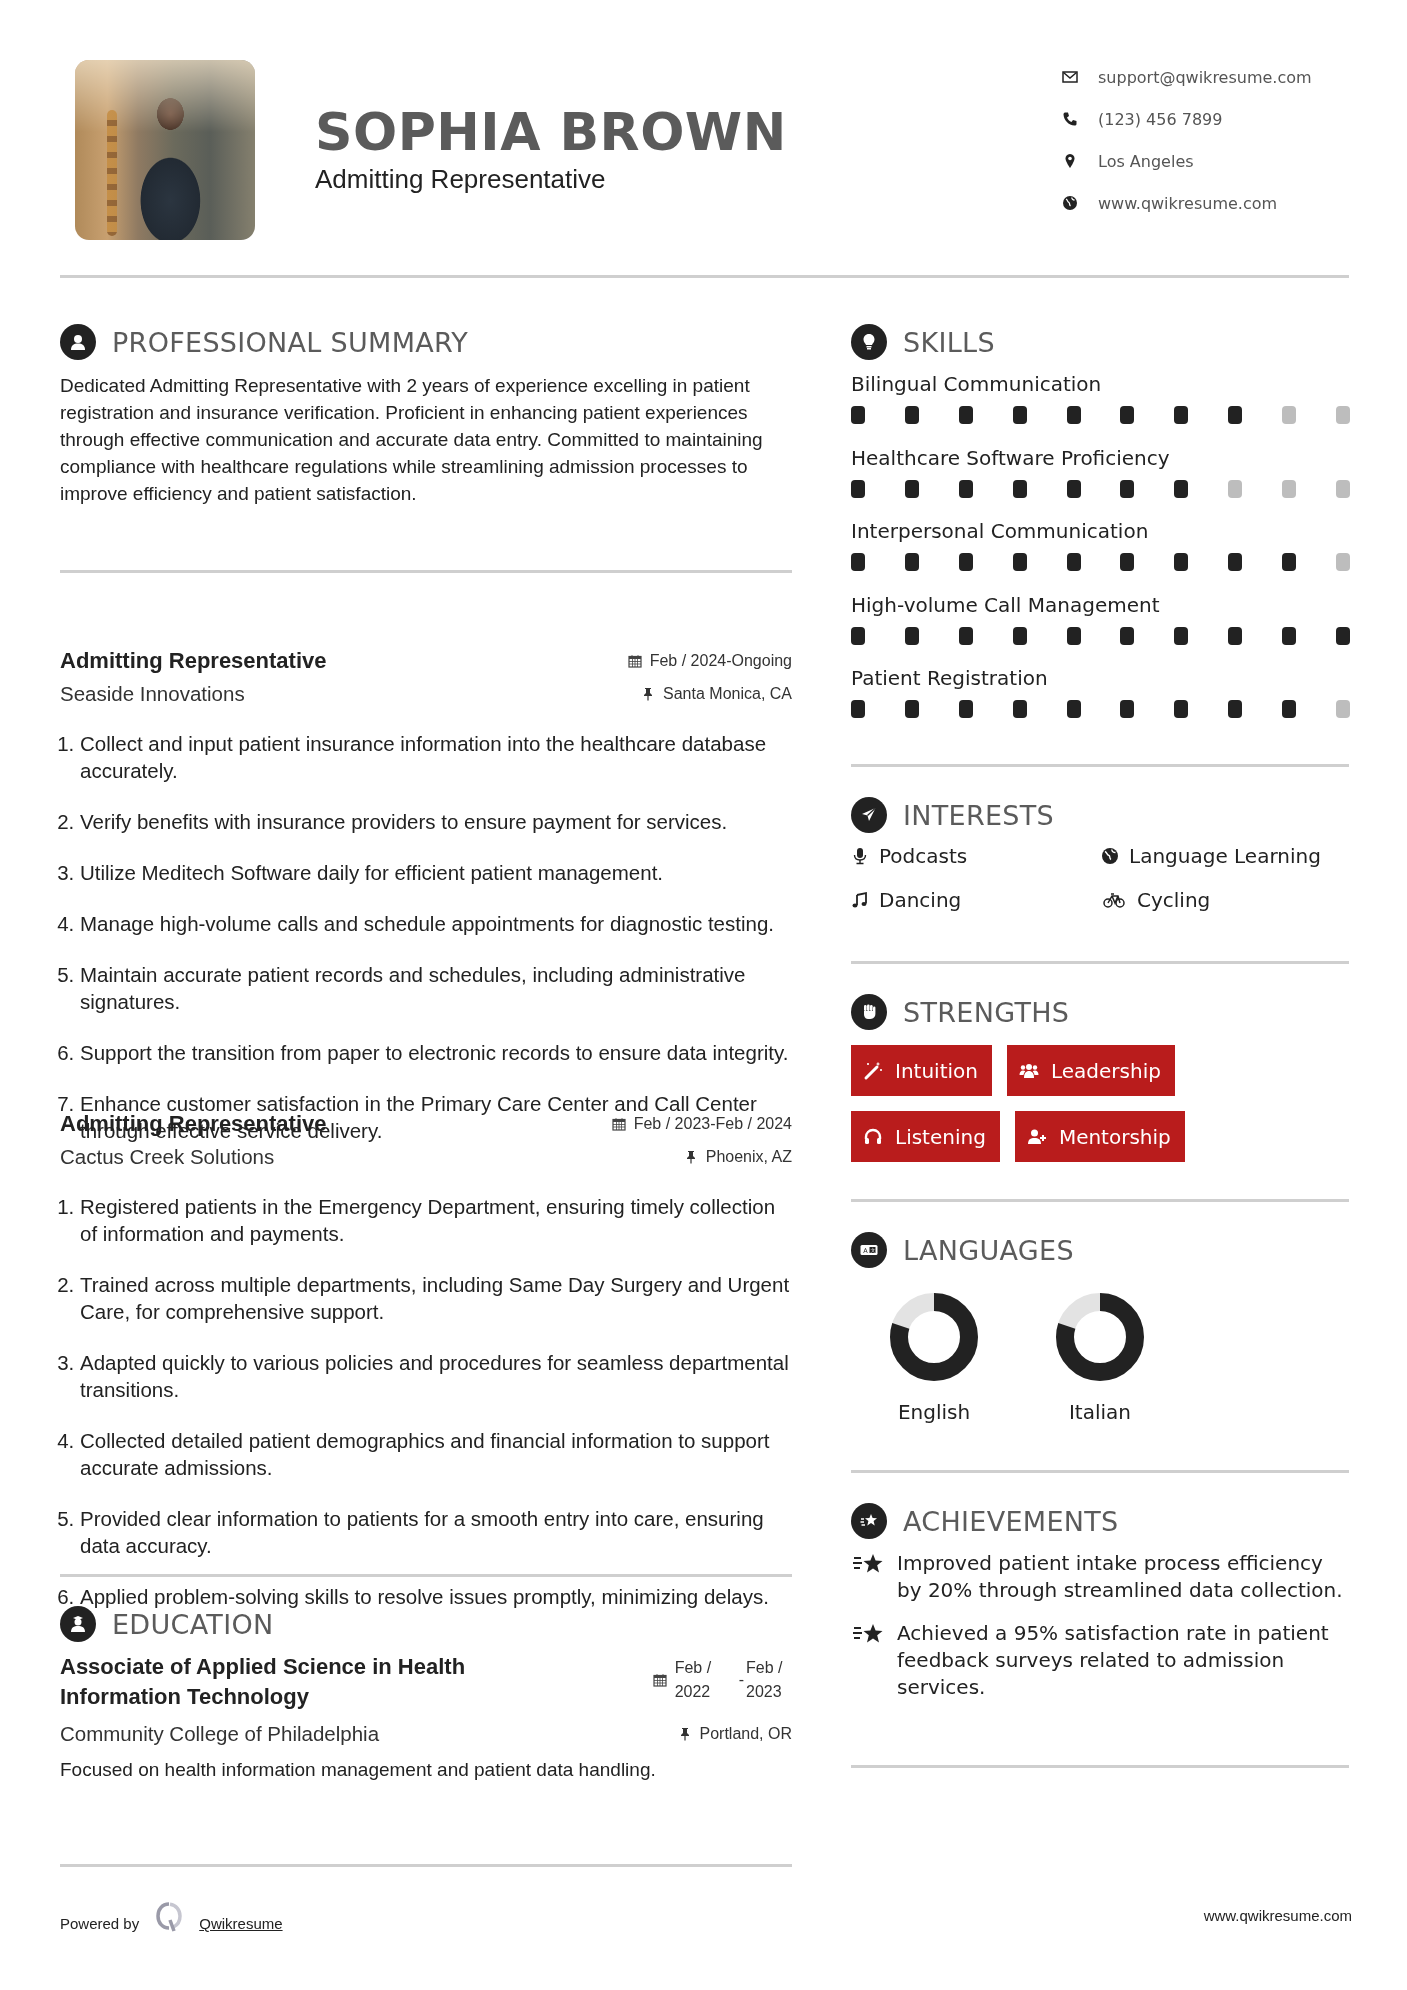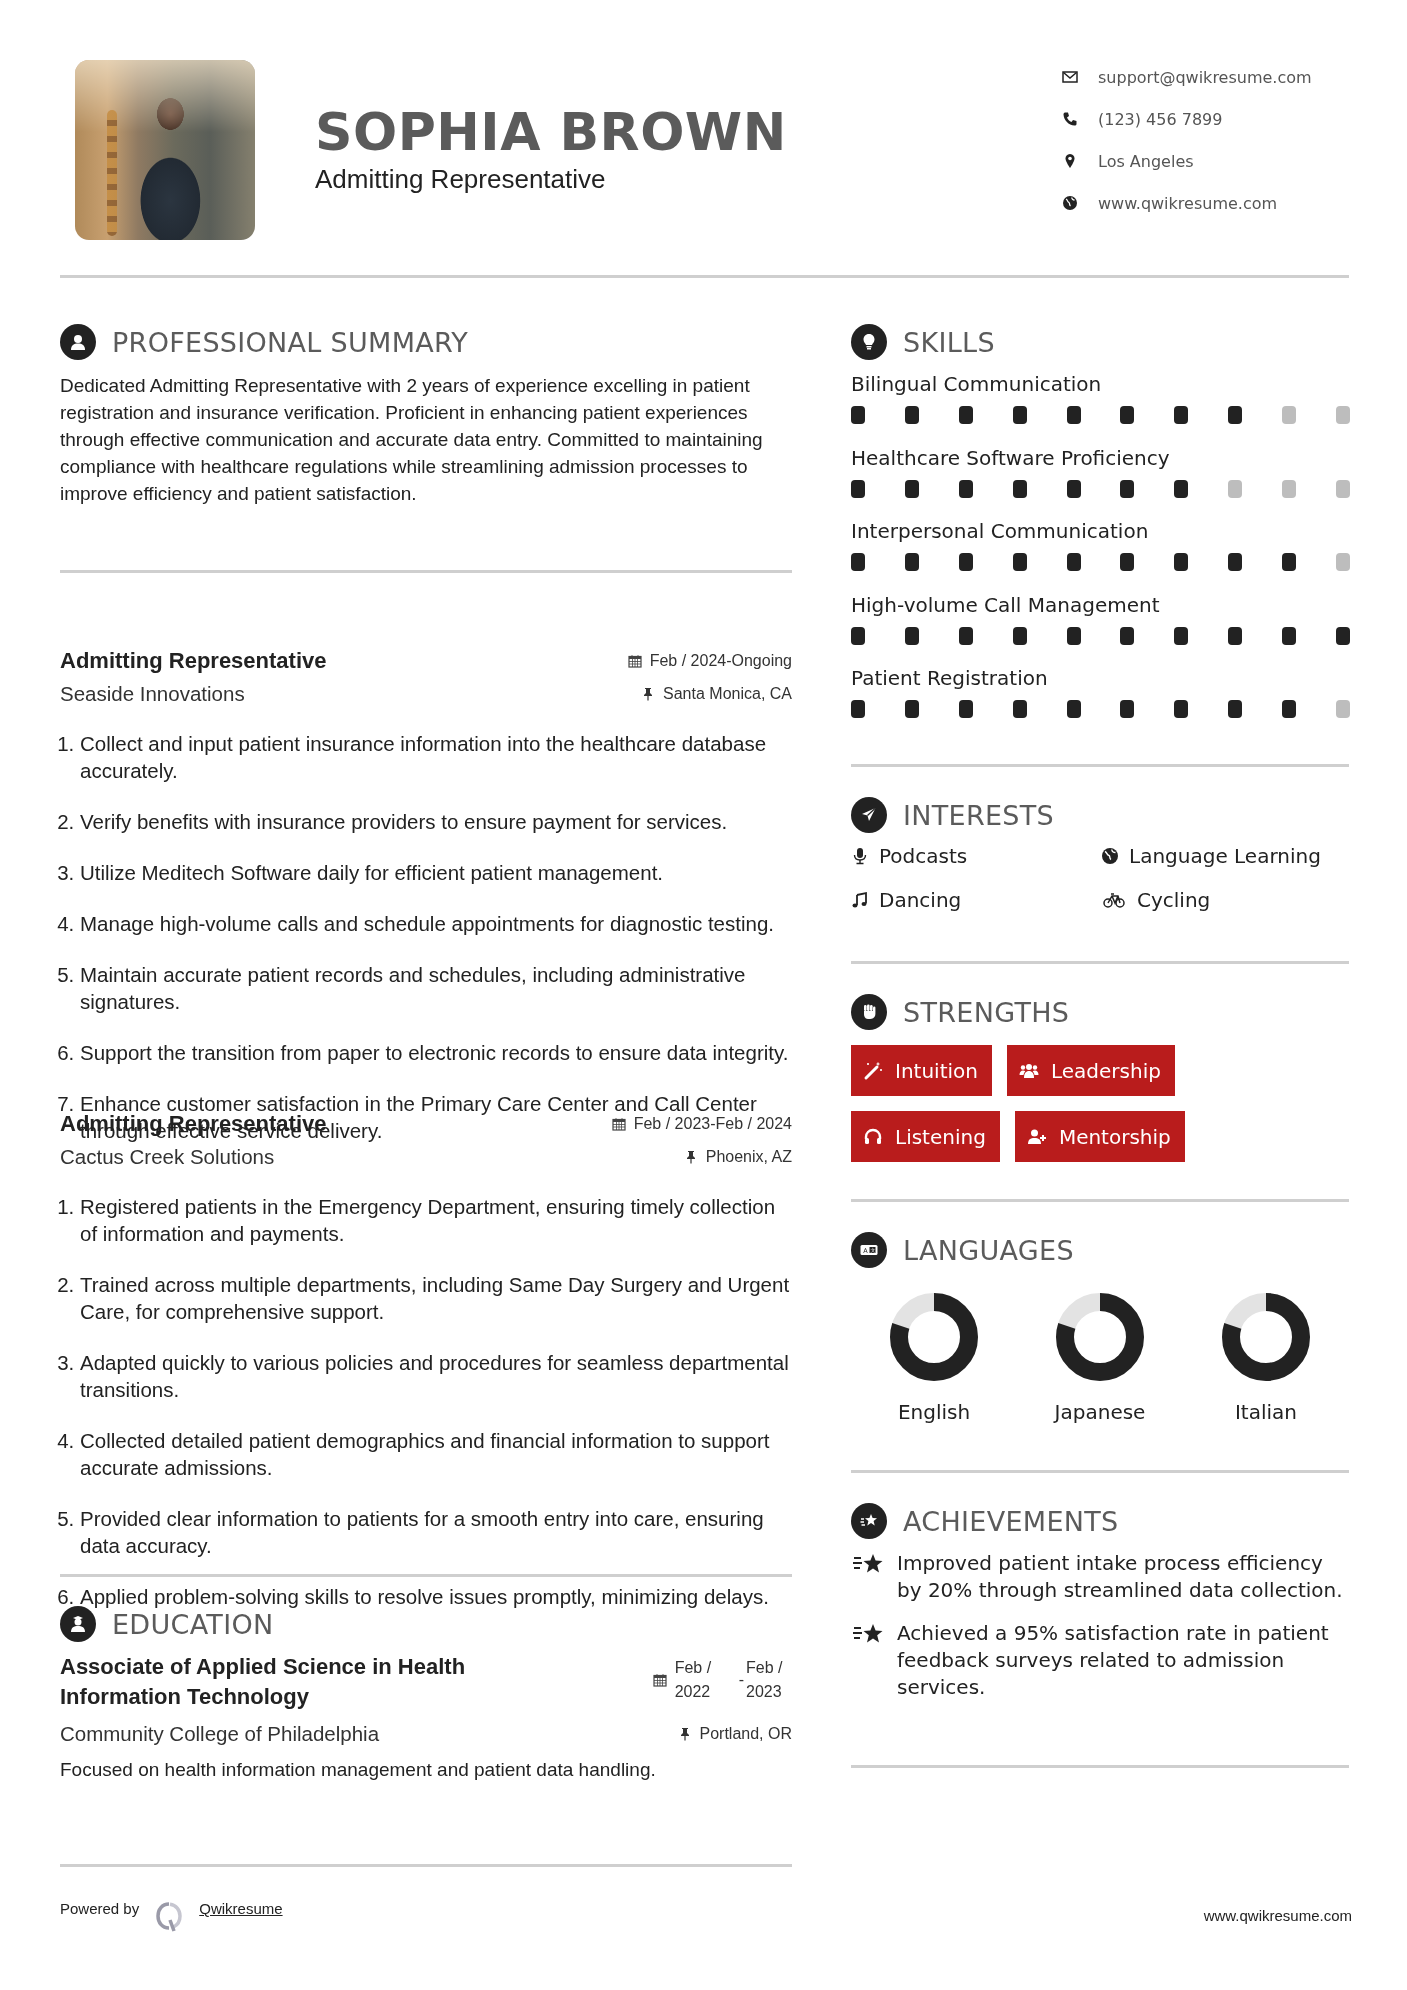--- a/index.html
+++ b/index.html
@@ -71,21 +71,21 @@
   .lang svg { width: 90px; height: 90px; }
   .lang-name { margin-top: 18px; font-size: 20px; color: #222; font-family: "DejaVu Sans", sans-serif; }
 
   .achievements { position: absolute; left: 851px; top: 1550px; width: 500px; }
   .ach { display: flex; align-items: flex-start; margin-bottom: 16px; }
   .ach svg { width: 34px; height: 24px; margin-right: 12px; flex-shrink: 0; margin-top: 2px; }
   .ach-text { font-size: 20px; line-height: 27px; color: #222; font-family: "DejaVu Sans", sans-serif; }
 
   .edu { position: absolute; left: 60px; top: 1652px; width: 732px; }
 
-  .footer-left { position: absolute; left: 60px; top: 1900px; display: flex; align-items: flex-start; font-size: 15px; color: #222; font-family: "Liberation Sans", sans-serif; }
+  .footer-left { position: absolute; left: 60px; top: 1900px; display: flex; align-items: flex-end; font-size: 15px; color: #222; font-family: "Liberation Sans", sans-serif; }
   .footer-left .q { width: 32px; height: 32px; margin: 0 14px; }
   .footer-left .brand { text-decoration: underline; }
   .footer-right { position: absolute; right: 55px; top: 1907px; font-size: 15px; color: #222; font-family: "Liberation Sans", sans-serif; }
 </style>
 </head>
 <body>
 
 <div class="page">
 
   <div class="photo"></div>
@@ -461,27 +461,20 @@
           <circle cx="45" cy="45" r="35" fill="none" stroke="#e3e3e3" stroke-width="18"></circle>
           <circle cx="45" cy="45" r="35" fill="none" stroke="#222222" stroke-width="18" stroke-dasharray="175.92918860102841 219.9114857512855" transform="rotate(-90 45 45)"></circle>
         </svg>
       <span class="lang-name">English</span>
     </div>
     <div class="lang">
       <svg viewBox="0 0 90 90">
           <circle cx="45" cy="45" r="35" fill="none" stroke="#e3e3e3" stroke-width="18"></circle>
           <circle cx="45" cy="45" r="35" fill="none" stroke="#222222" stroke-width="18" stroke-dasharray="175.92918860102841 219.9114857512855" transform="rotate(-90 45 45)"></circle>
         </svg>
-      <span class="lang-name">Japanese</span>
-    </div>
-    <div class="lang">
-      <svg viewBox="0 0 90 90">
-          <circle cx="45" cy="45" r="35" fill="none" stroke="#e3e3e3" stroke-width="18"></circle>
-          <circle cx="45" cy="45" r="35" fill="none" stroke="#222222" stroke-width="18" stroke-dasharray="175.92918860102841 219.9114857512855" transform="rotate(-90 45 45)"></circle>
-        </svg>
       <span class="lang-name">Italian</span>
     </div>
   </div>
 
   <div class="hr" style="left:851px; top:1470px; width:498px;"></div>
 
   <div class="sec-title" style="left:851px; top:1503px;">
     <span class="sec-icon">
       <svg viewBox="0 0 20 20">
           <path d="M12 3 L13.6 7 L18 7.3 L14.6 10 L15.7 14.5 L12 12 L8.3 14.5 L9.4 10 L6 7.3 L10.4 7 Z" fill="#fff"></path>

